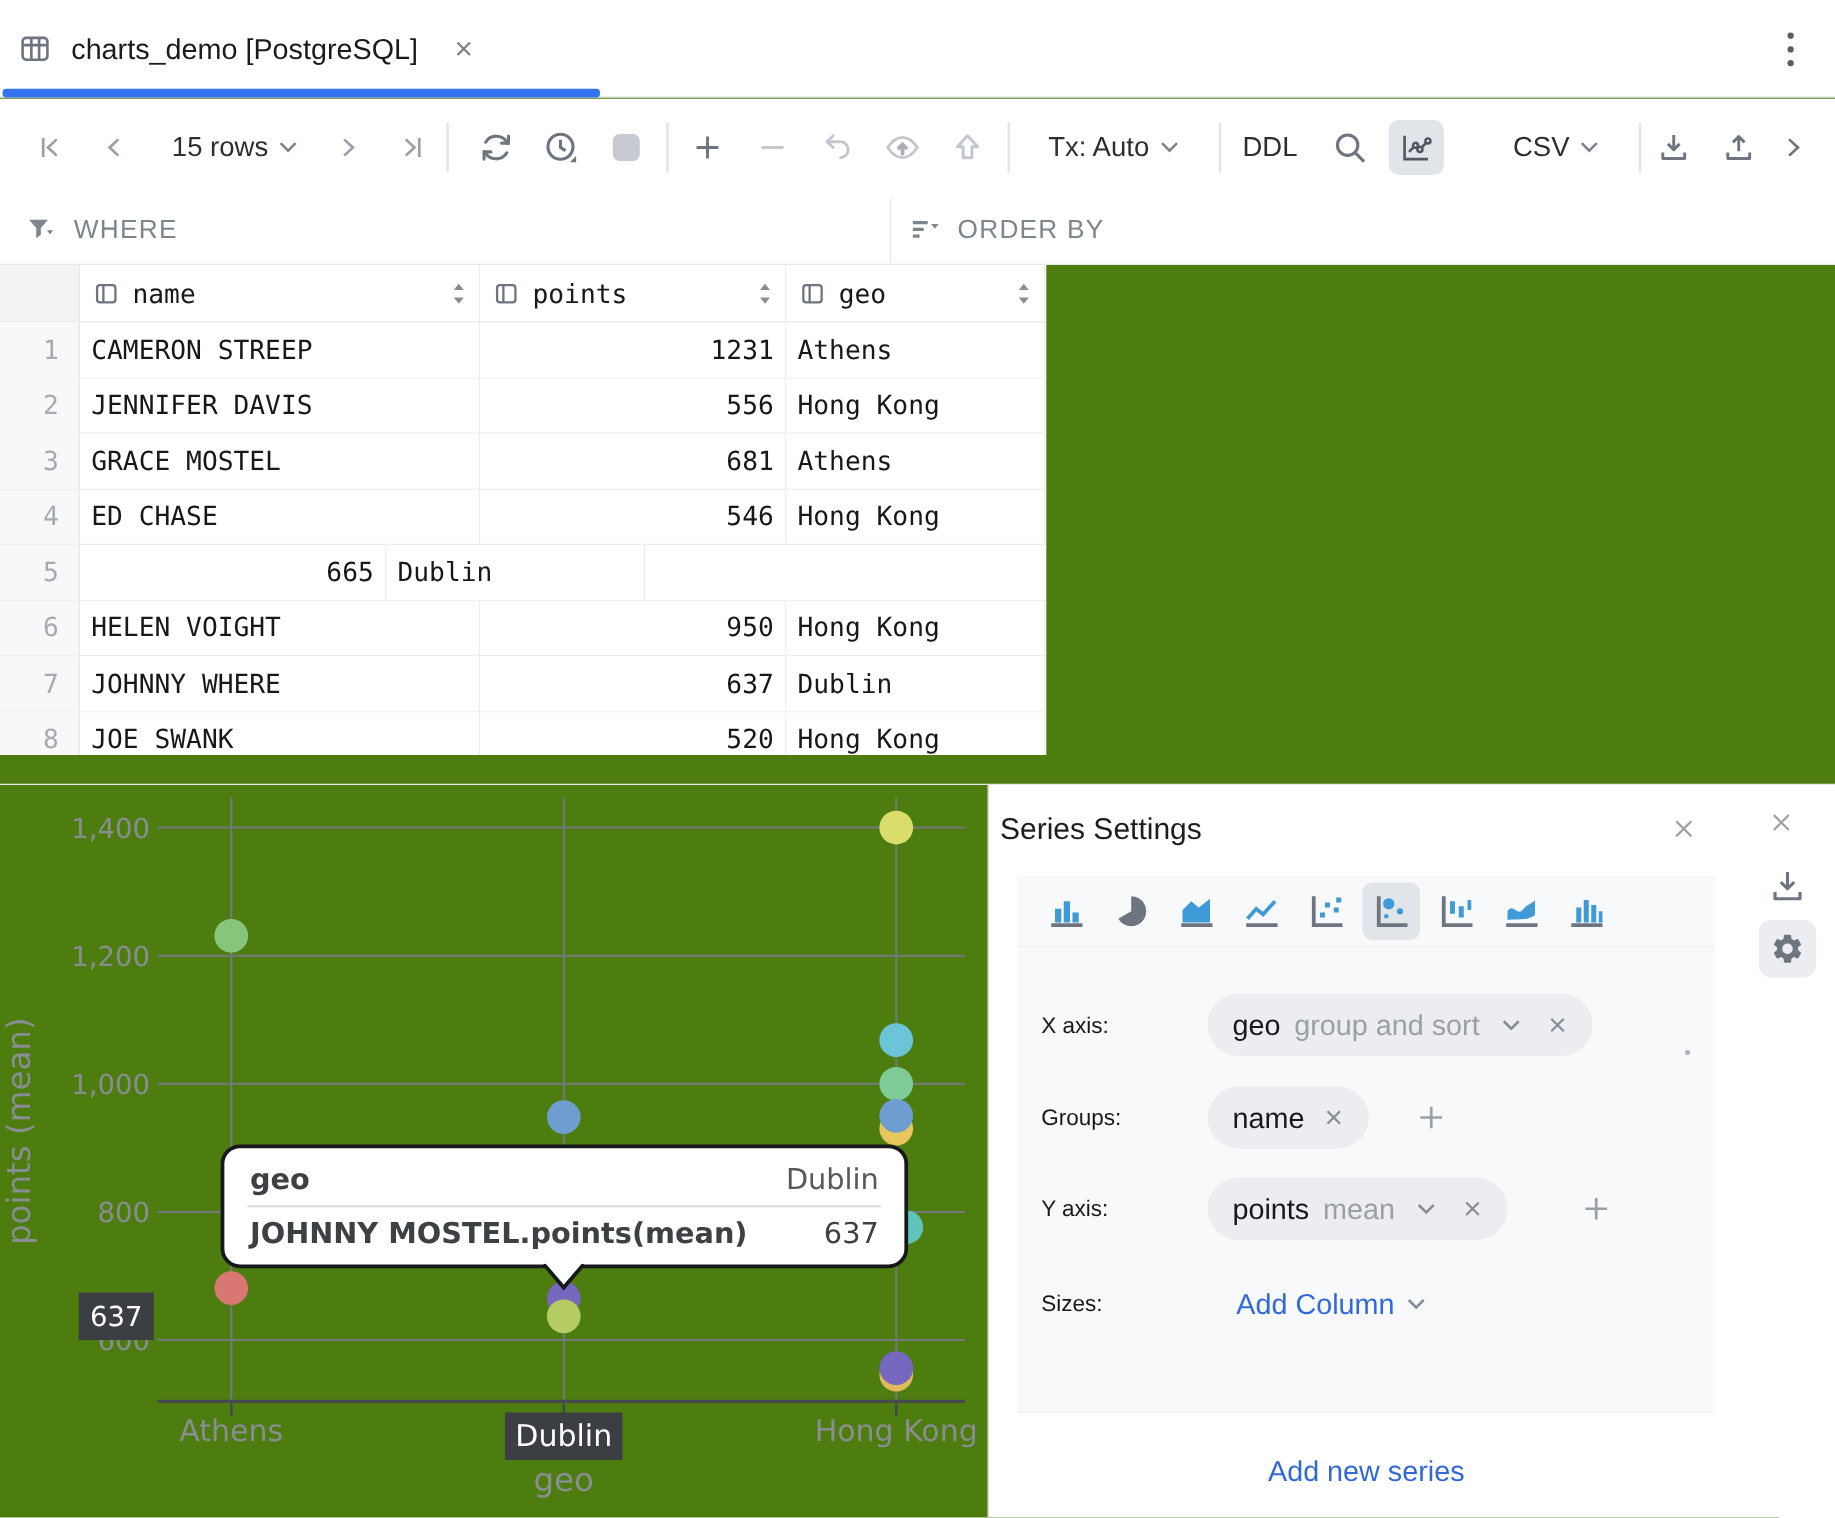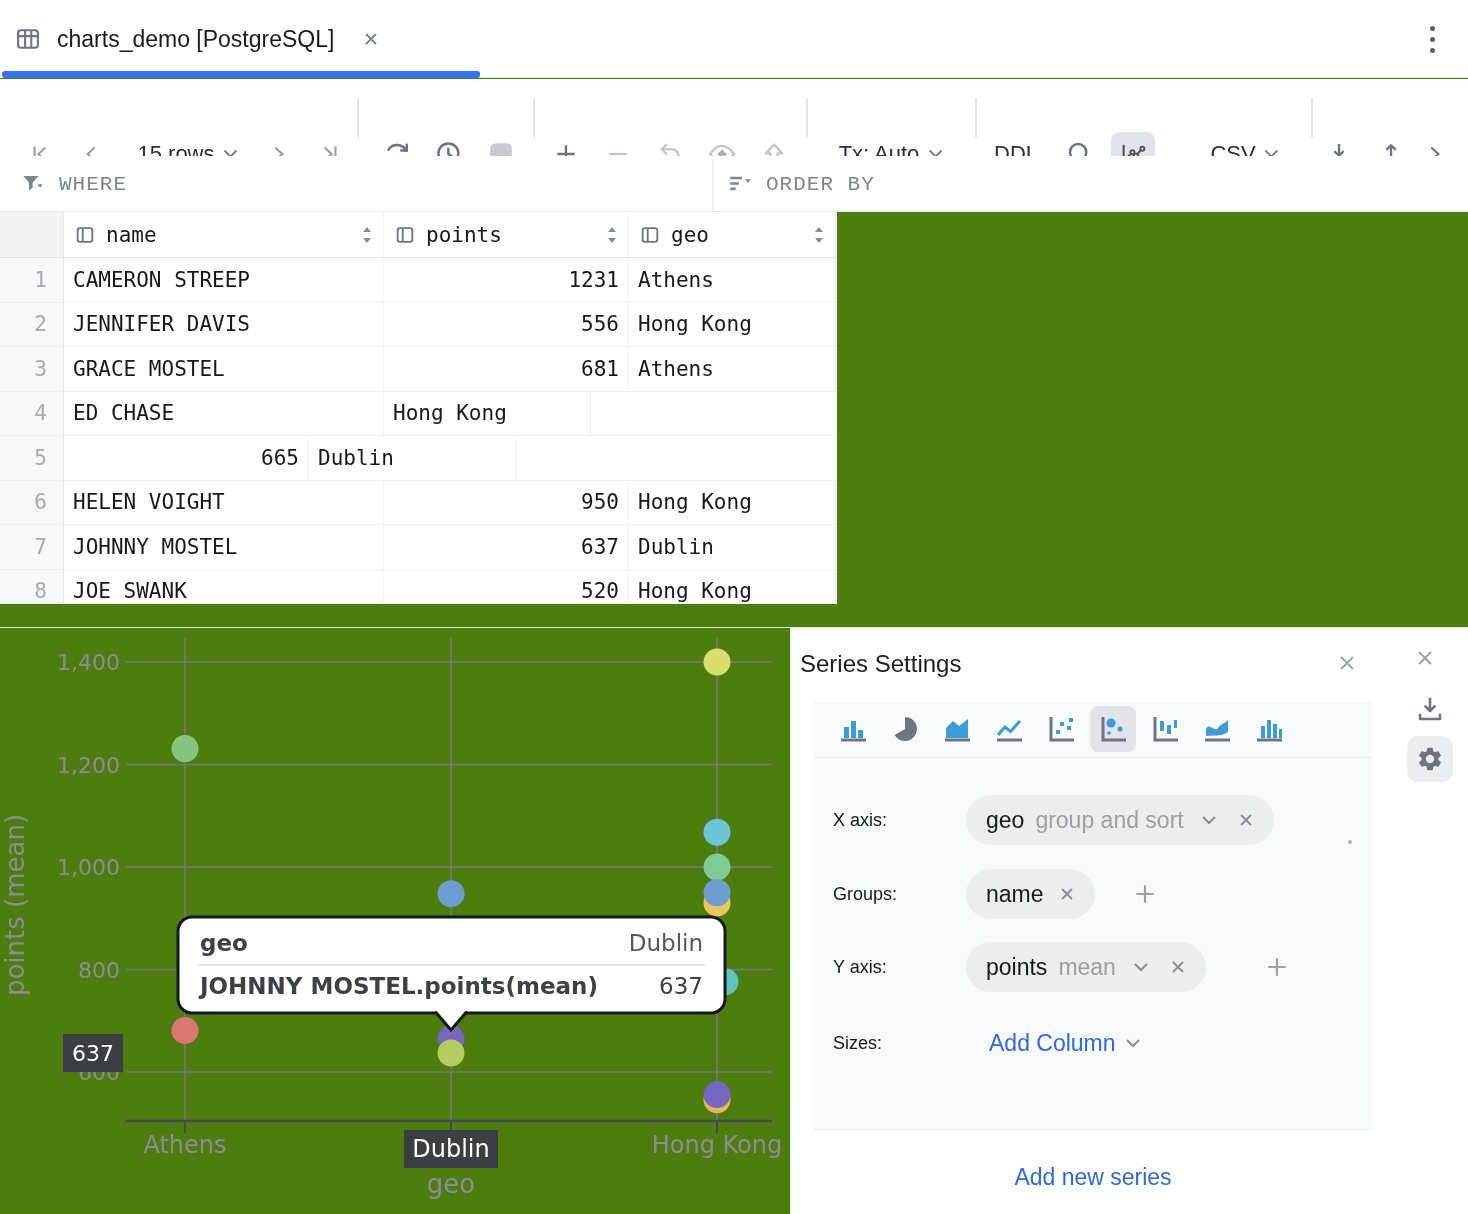--- a/index.html
+++ b/index.html
@@ -14,31 +14,31 @@
   .tab-title { font-size:23px; color:#191B1F; }
   .tab-underline { position:absolute; left:2px; bottom:-1px; width:478px; height:7px;
                    background:#3574F0; border-radius:3px; }
   .kebab { position:absolute; left:1424px; top:18px; width:16px; height:42px; display:flex;
            flex-direction:column; align-items:center; justify-content:center; gap:6px; cursor:pointer; }
   .kebab i { width:5px; height:5px; border-radius:50%; background:#5A5F66; }
 
   
   .toolbar { position:absolute; left:0; top:79px; width:1468px; height:77px; background:#fff; }
   .ti { position:absolute; top:50%; transform:translate(-50%,-50%); display:flex; align-items:center;
-        justify-content:center; cursor:pointer;margin-top:36px; }
+        justify-content:center; cursor:pointer; }
   .tsep { position:absolute; top:50%; transform:translateY(-50%); width:2px; height:40px; background:#E4E5E8; }
   .tlabel { font-size:22px; color:#2B2F34; white-space:nowrap; display:flex; align-items:center; gap:8px; }
   .ic { display:block; }
 
   
   .filterbar { position:absolute; left:0; top:156px; width:1468px; height:56px; background:#fff;
                border-bottom:1px solid #E7E8EA; }
   .filterbar .vsep { position:absolute; left:712px; top:2px; height:52px; width:1px; background:#E7E8EA; }
   .fchip { position:absolute; top:0; height:56px; display:flex; align-items:center; gap:13px;
-           font-family:Liberation Mono, monospace; font-size:21px; color:#7D868D; letter-spacing:1px;
+           font-family:Liberation Sans, sans-serif; font-size:21px; color:#7D868D; letter-spacing:1px;
            cursor:pointer; }
 
   
   .grid { position:absolute; left:0; top:212px; width:837px; height:392px; overflow:hidden;
           font-family:"DejaVu Sans Mono", monospace; font-size:21px; background:#fff; }
   .ghead { display:flex; height:46px; border-bottom:1px solid #E3E4E7; background:#fff; }
   .gh { display:flex; align-items:center; gap:10px; padding:0 10px; border-right:1px solid #EDEEF0;
         color:#16181B; cursor:pointer; }
   .gh .grow { flex:1; }
   .gutterhead { width:64px; background:#F2F3F5; border-right:1px solid #E7E8EA; }
@@ -329,36 +329,37 @@
         </div>
         <div class="trow">
           <div class="cell gutter">3</div>
           <div class="cell c-name">GRACE MOSTEL</div>
           <div class="cell c-points">681</div>
           <div class="cell c-geo">Athens</div>
         </div>
         <div class="trow">
           <div class="cell gutter">4</div>
           <div class="cell c-name">ED CHASE</div>
+          <div class="cell c-points">546</div>
           <div class="cell c-geo">Hong Kong</div>
         </div>
         <div class="trow">
           <div class="cell gutter">5</div>
           <div class="cell c-points">665</div>
           <div class="cell c-geo">Dublin</div>
         </div>
         <div class="trow">
           <div class="cell gutter">6</div>
           <div class="cell c-name">HELEN VOIGHT</div>
           <div class="cell c-points">950</div>
           <div class="cell c-geo">Hong Kong</div>
         </div>
         <div class="trow">
           <div class="cell gutter">7</div>
-          <div class="cell c-name">JOHNNY MOSTEL</div>
+          <div class="cell c-name">JOHNNY WHERE</div>
           <div class="cell c-points">637</div>
           <div class="cell c-geo">Dublin</div>
         </div>
         <div class="trow">
           <div class="cell gutter">8</div>
           <div class="cell c-name">JOE SWANK</div>
           <div class="cell c-points">520</div>
           <div class="cell c-geo">Hong Kong</div>
         </div>
       </div>

